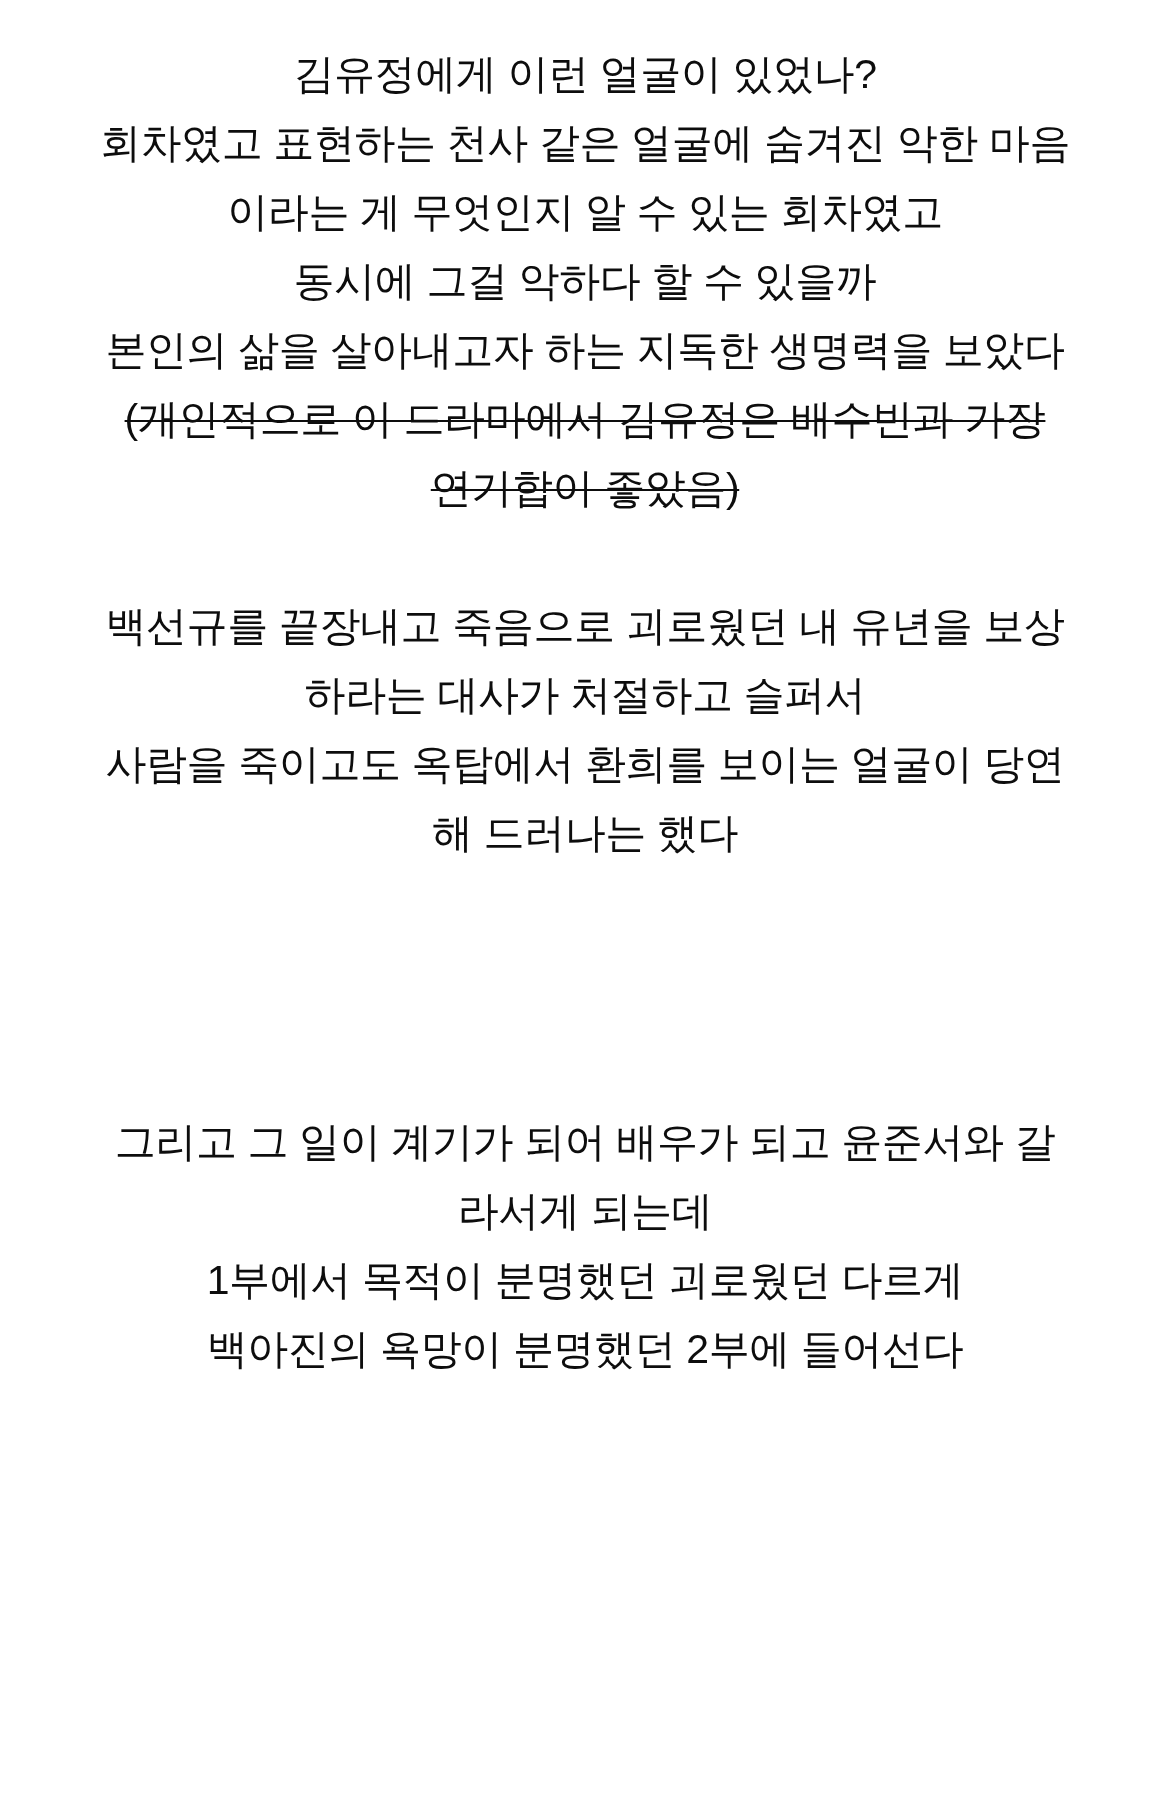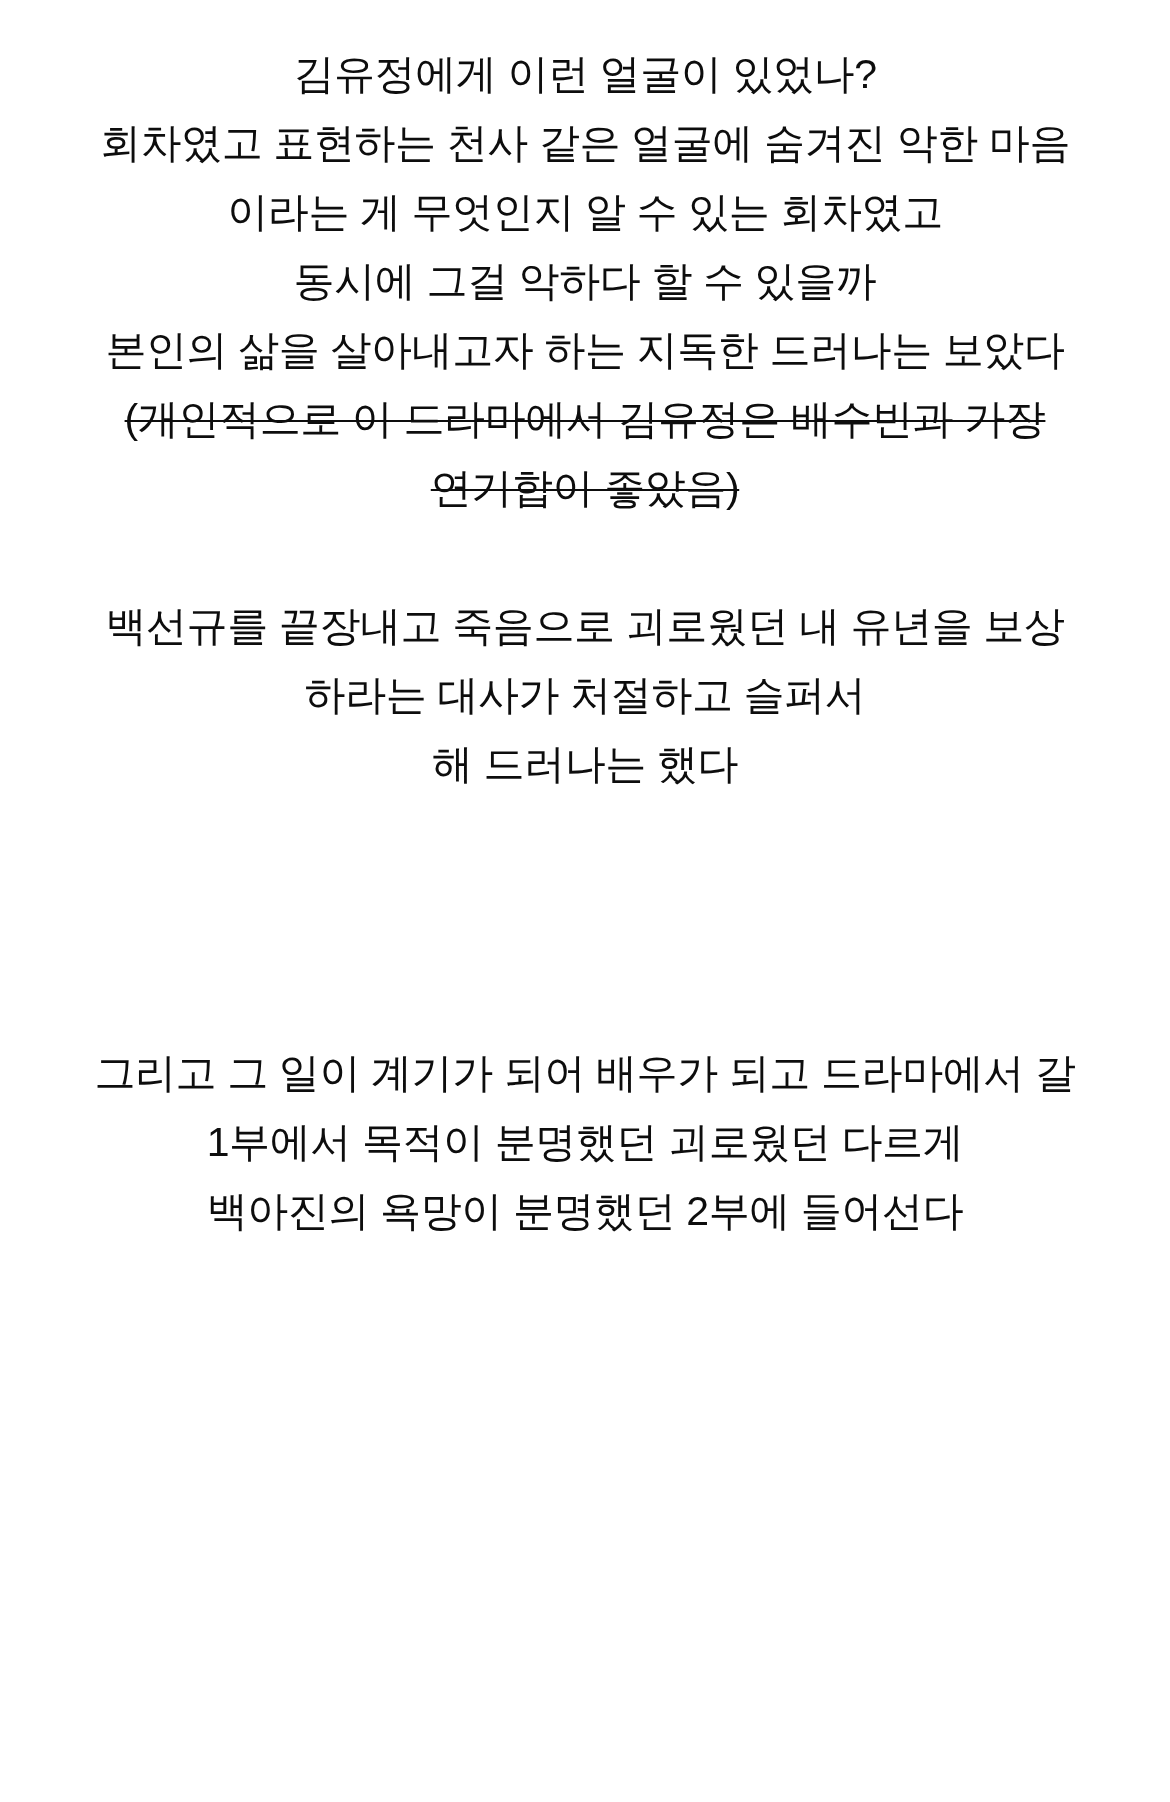--- a/index.html
+++ b/index.html
@@ -51,34 +51,36 @@
 </head>
 <body>
 
 <div class="page">
 
   <div class="block">
     <span class="line">김유정에게 이런 얼굴이 있었나?</span>
     <span class="line">회차였고 표현하는 천사 같은 얼굴에 숨겨진 악한 마음</span>
     <span class="line">이라는 게 무엇인지 알 수 있는 회차였고</span>
     <span class="line">동시에 그걸 악하다 할 수 있을까</span>
-    <span class="line">본인의 삶을 살아내고자 하는 지독한 드러나는 보았다</span>
+    <span class="line">본인의 삶을 살아내고자 하는 지독한 생명력을 보았다</span>
     <span class="line strike">(개인적으로 이 드라마에서 김유정은 배수빈과 가장</span>
     <span class="line strike">연기합이 좋았음)</span>
   </div>
 
   <span class="spacer-sm"></span>
 
   <div class="block">
     <span class="line">백선규를 끝장내고 죽음으로 괴로웠던 내 유년을 보상</span>
     <span class="line">하라는 대사가 처절하고 슬퍼서</span>
+    <span class="line">사람을 죽이고도 옥탑에서 환희를 보이는 얼굴이 당연</span>
     <span class="line">해 드러나는 했다</span>
   </div>
 
   <span class="spacer-lg"></span>
 
   <div class="block">
-    <span class="line">그리고 그 일이 계기가 되어 배우가 되고 드라마에서 갈</span>
+    <span class="line">그리고 그 일이 계기가 되어 배우가 되고 윤준서와 갈</span>
+    <span class="line">라서게 되는데</span>
     <span class="line">1부에서 목적이 분명했던 괴로웠던 다르게</span>
     <span class="line">백아진의 욕망이 분명했던 2부에 들어선다</span>
   </div>
 
 </div>
 
 </body></html>

